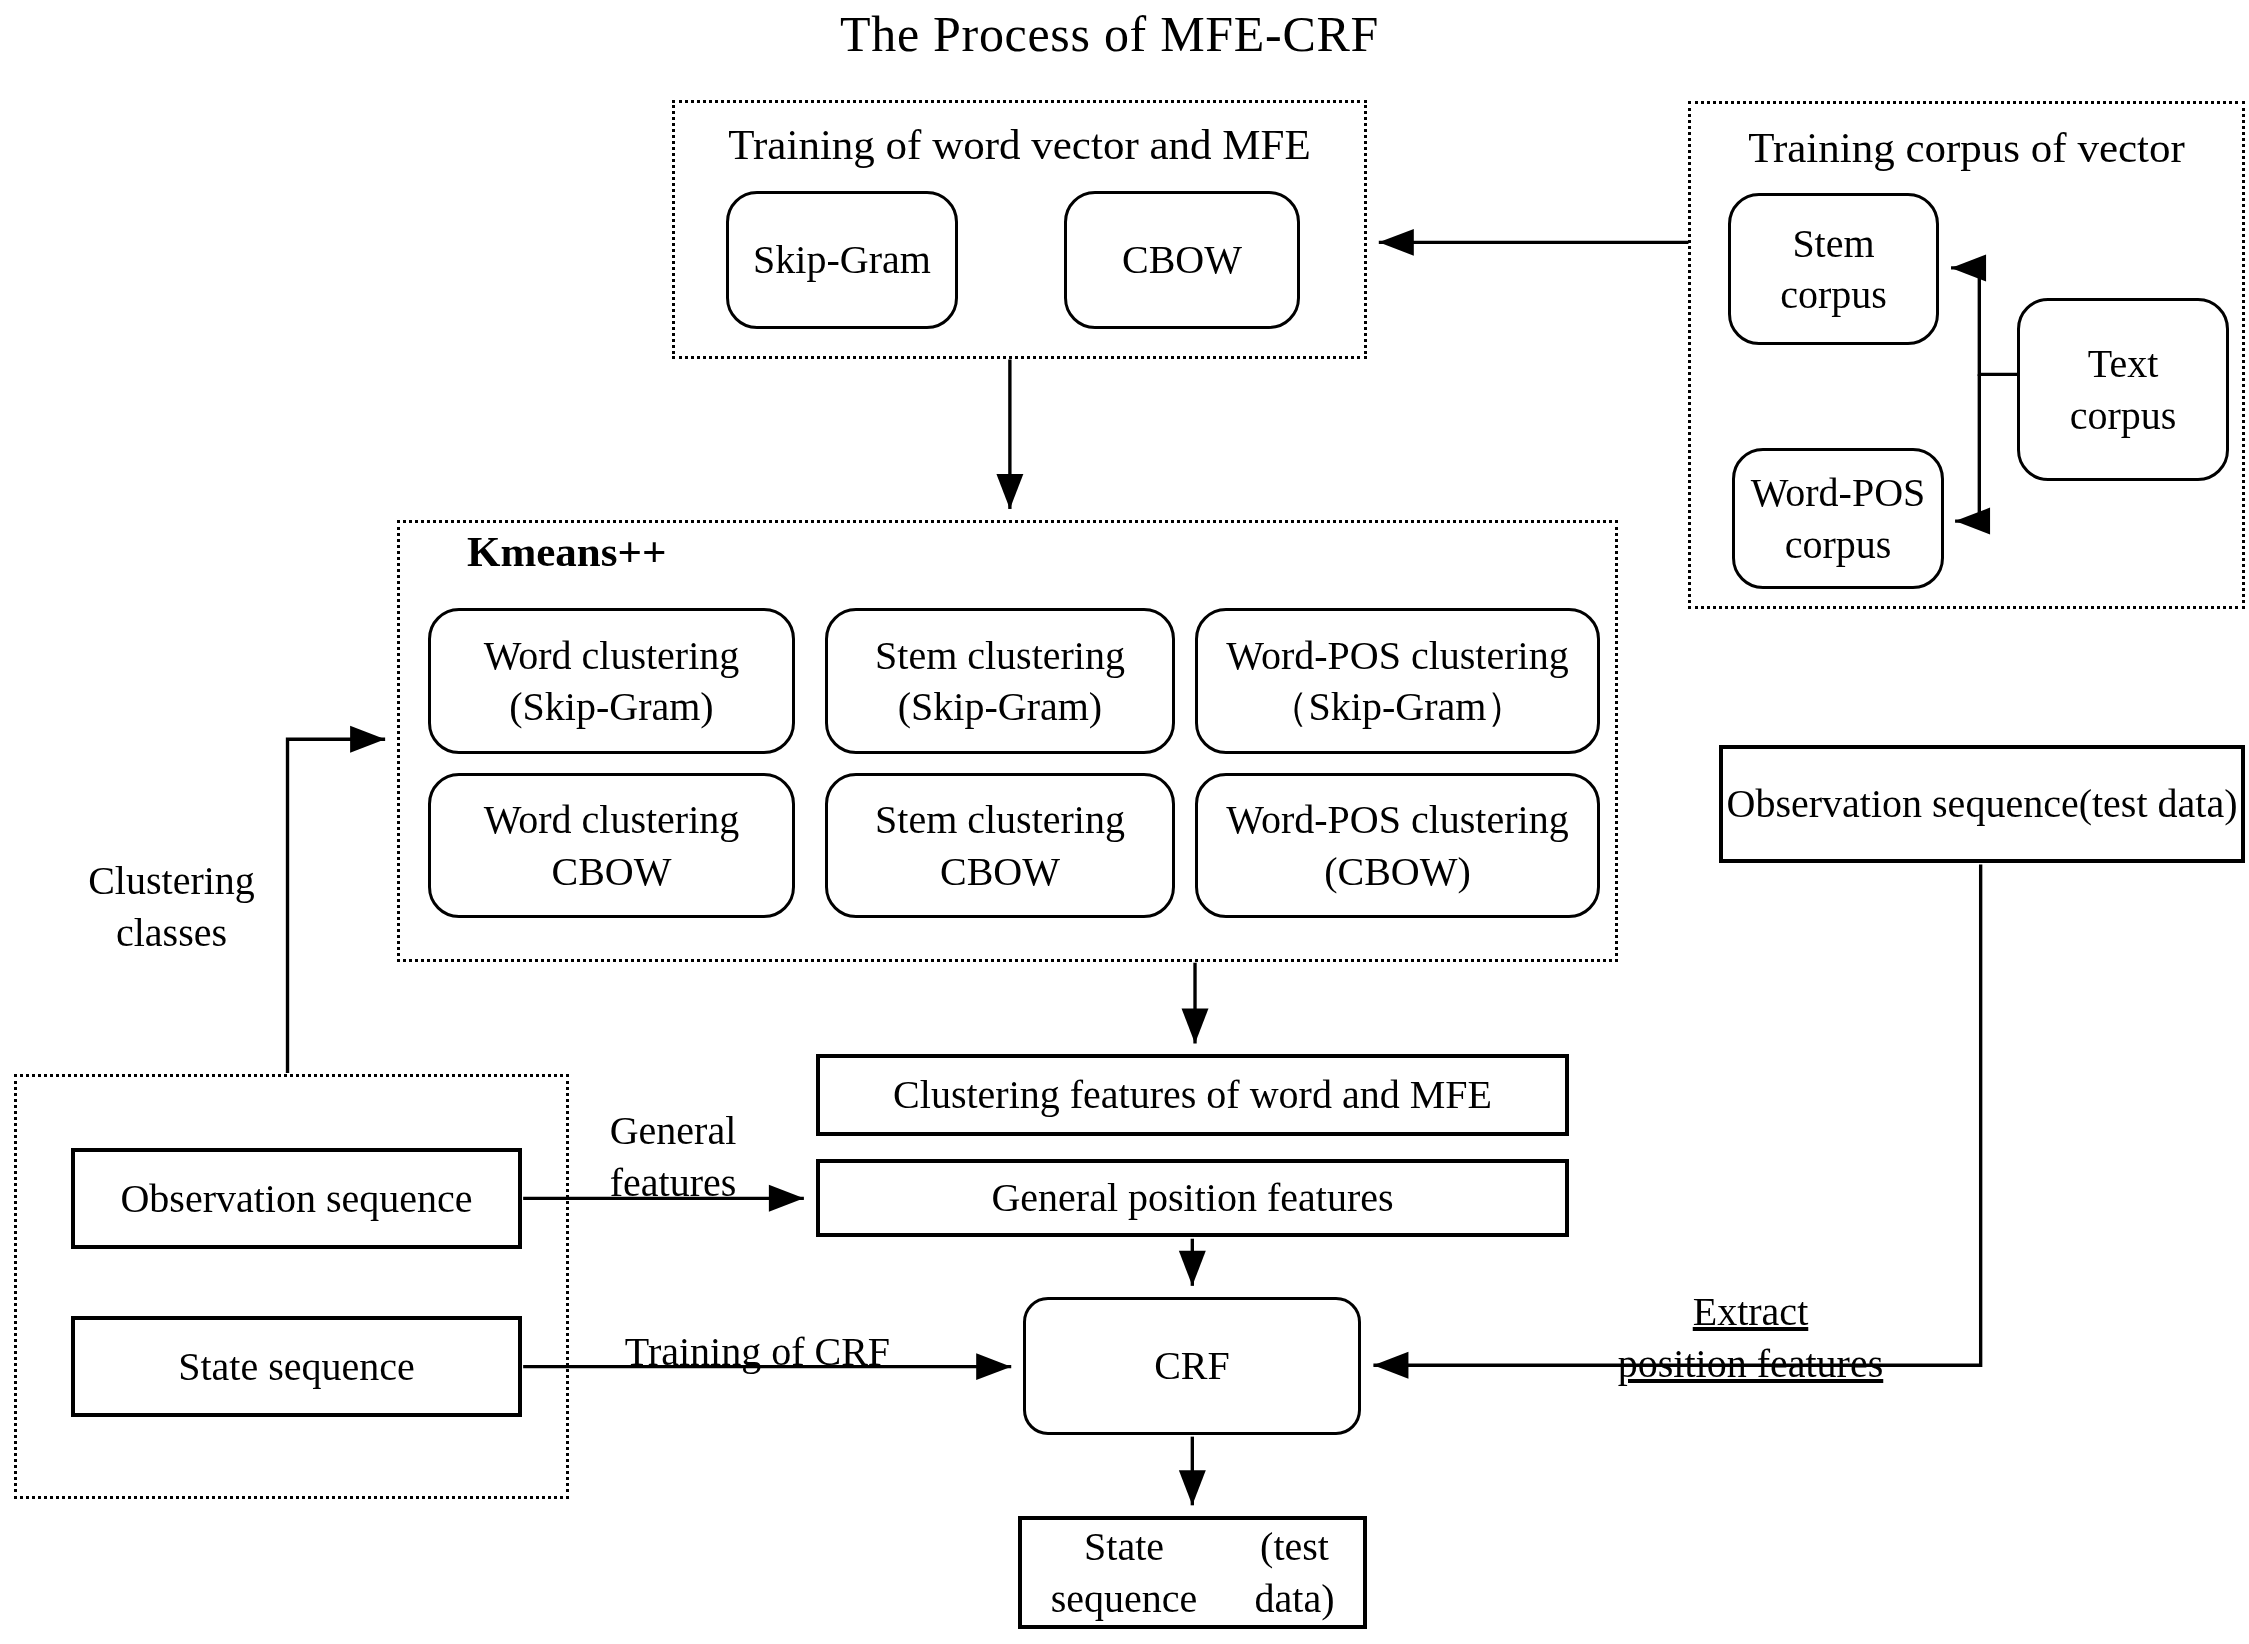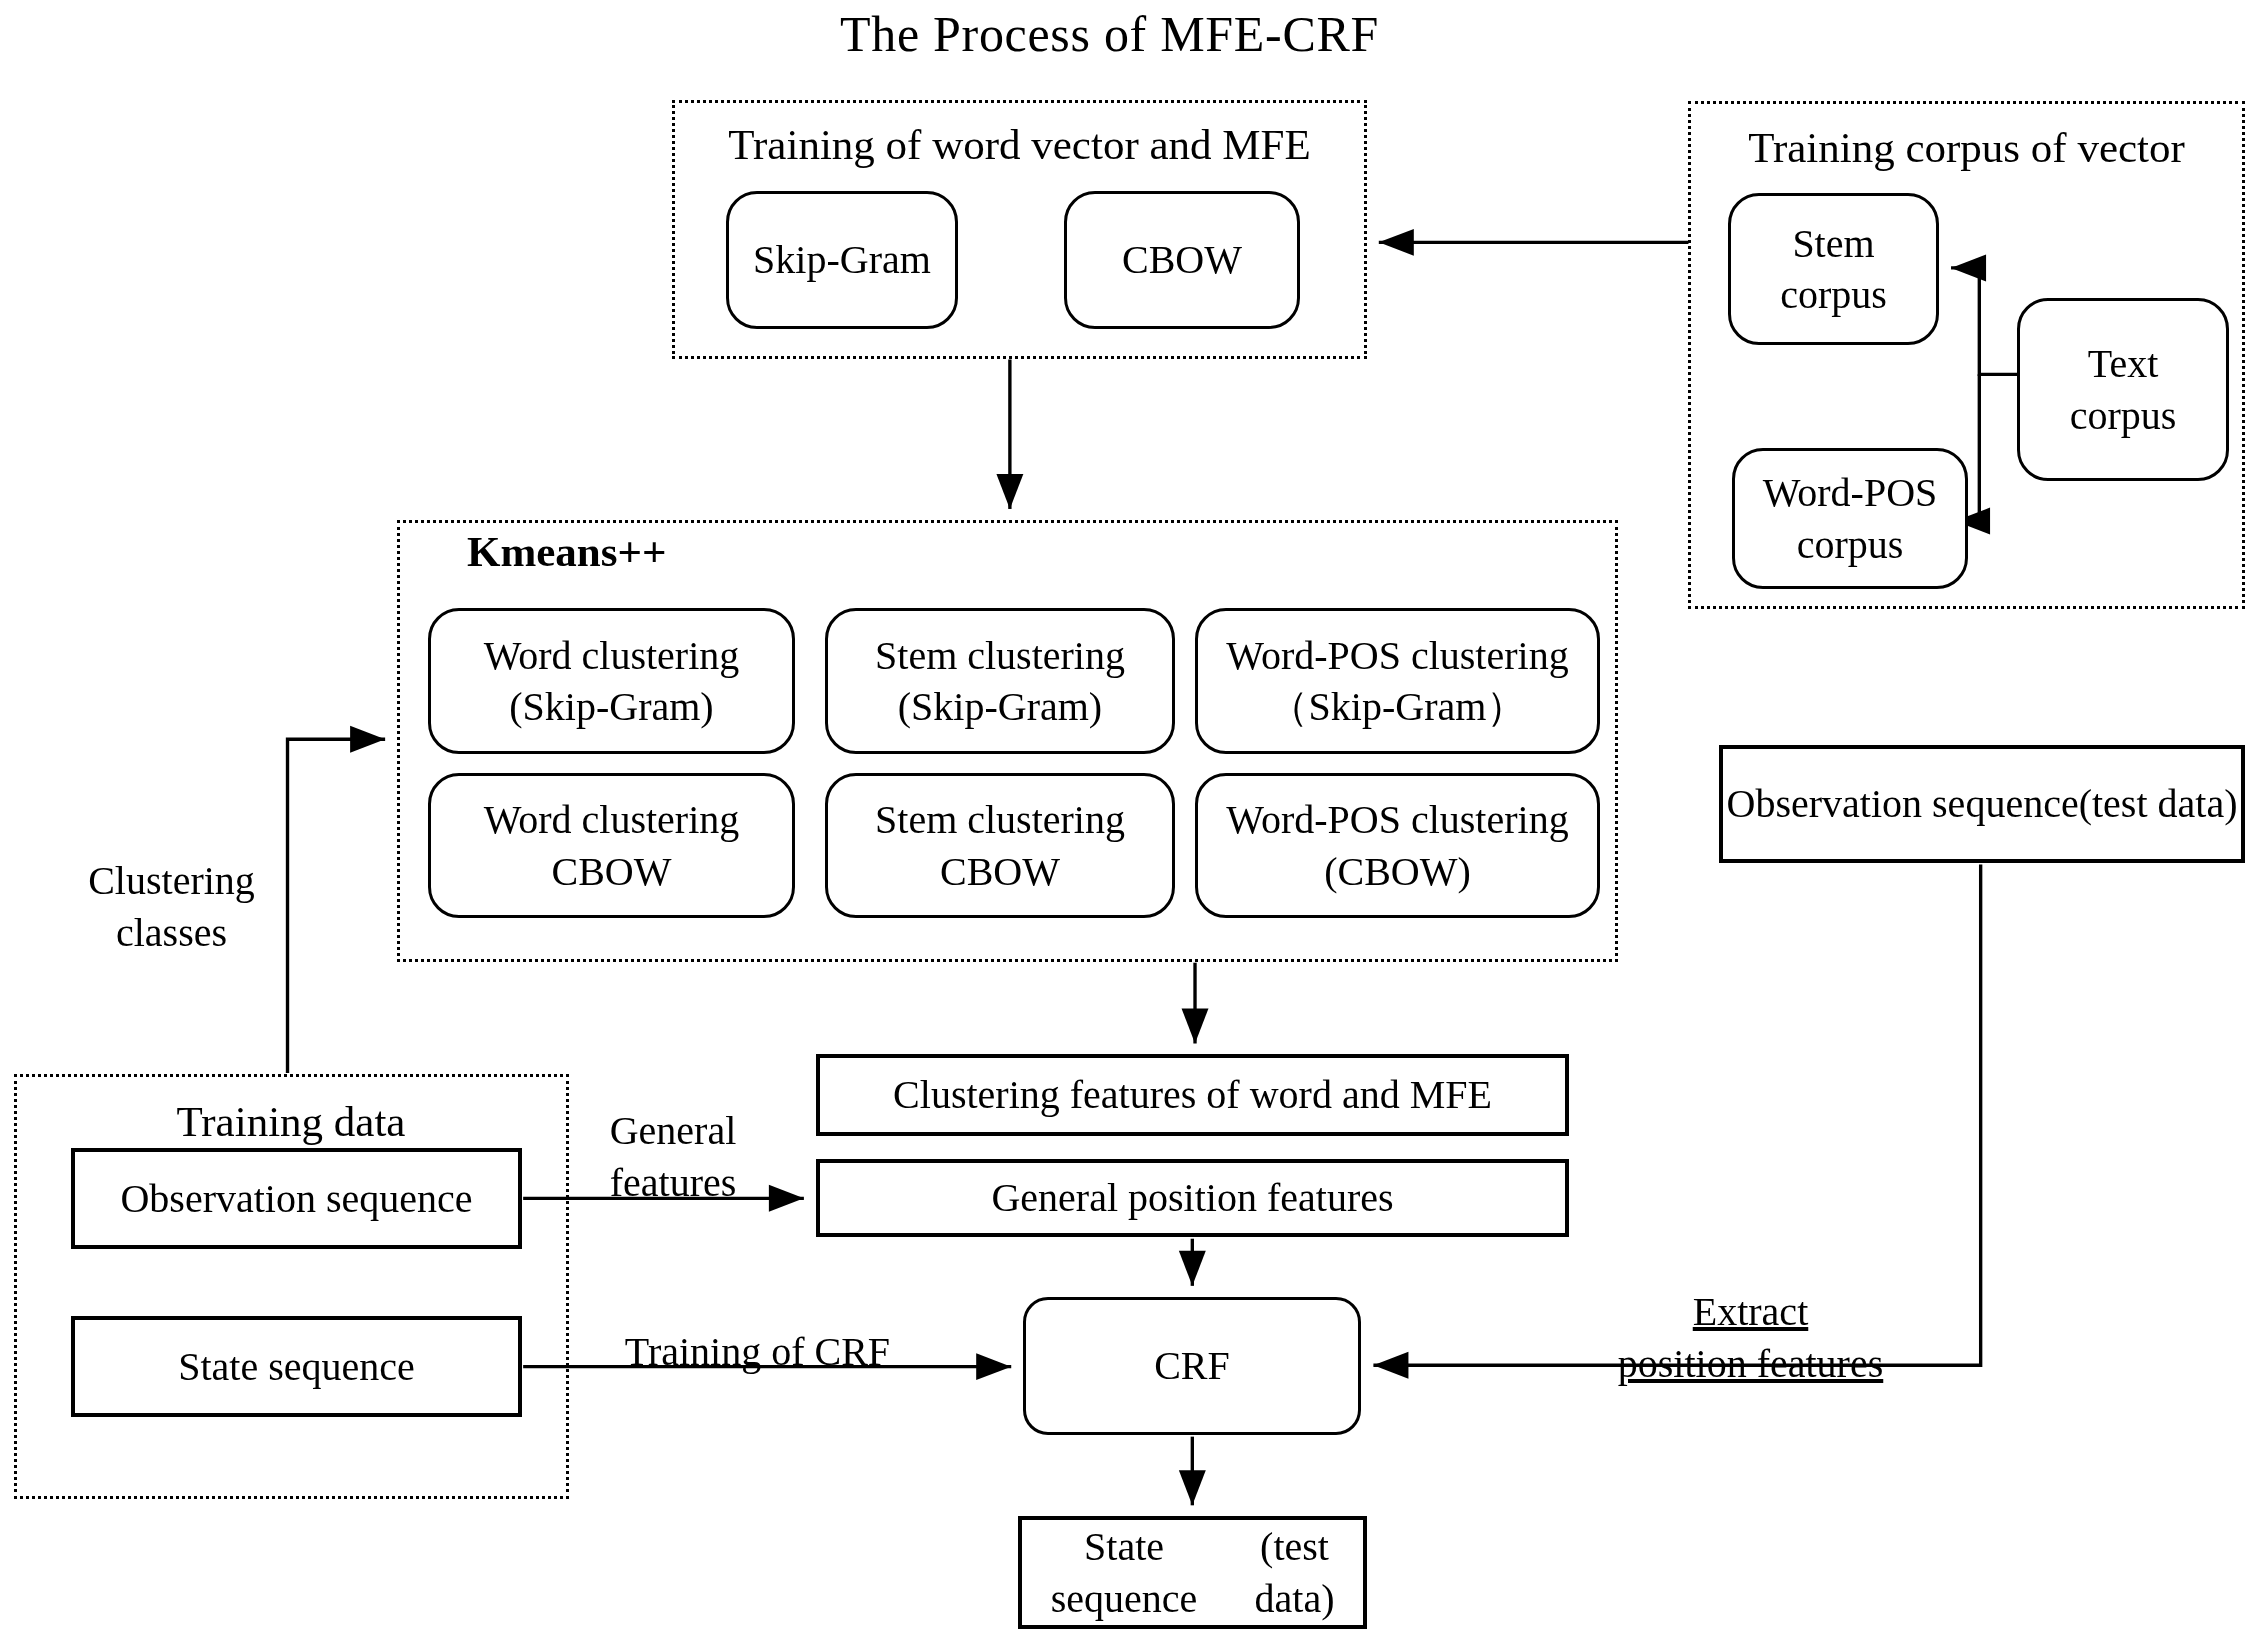--- a/index.html
+++ b/index.html
@@ -78,21 +78,21 @@
   <div class="dotgroup" style="left:1688px;top:101px;width:557px;height:508px;"></div>
   <div class="glabel" style="left:1688px;top:123px;width:557px;">Training corpus of vector</div>
   <div class="rbox" style="left:1728px;top:193px;width:211px;height:152px;">
     <span>Stem</span>
     <span>corpus</span>
   </div>
   <div class="rbox" style="left:2017px;top:298px;width:212px;height:183px;">
     <span>Text</span>
     <span>corpus</span>
   </div>
-  <div class="rbox" style="left:1732px;top:448px;width:236px;height:141px;">
+  <div class="rbox" style="left:1732px;top:448px;width:212px;height:141px;">
     <span>Word-POS</span>
     <span>corpus</span>
   </div>
 
   <div class="dotgroup" style="left:397px;top:520px;width:1221px;height:442px;"></div>
   <div class="glabel" style="left:467px;top:527px;text-align:right;font-weight:bold;">Kmeans++</div>
 
   <div class="rbox" style="left:428px;top:608px;width:367px;height:146px;">
     <span>Word clustering</span>
     <span>(Skip-Gram)</span>
@@ -118,21 +118,20 @@
     <span>Word-POS clustering</span>
     <span>(CBOW)</span>
   </div>
 
   <div class="sbox" style="left:1719px;top:745px;width:526px;height:118px;">
     <span>Observation sequence</span>
     <span>(test data)</span>
   </div>
 
   <div class="dotgroup" style="left:13.5px;top:1074px;width:555px;height:425px;"></div>
-  <div class="glabel" style="left:13.5px;top:1097px;width:555px;">Training data</div>
   <div class="sbox" style="left:71px;top:1148px;width:451px;height:101px;">
     <span>Observation sequence</span>
   </div>
   <div class="sbox" style="left:71px;top:1316px;width:451px;height:101px;">
     <span>State sequence</span>
   </div>
 
   <div class="sbox" style="left:816px;top:1054px;width:753px;height:82px;">
     <span>Clustering features of word and MFE</span>
   </div>

